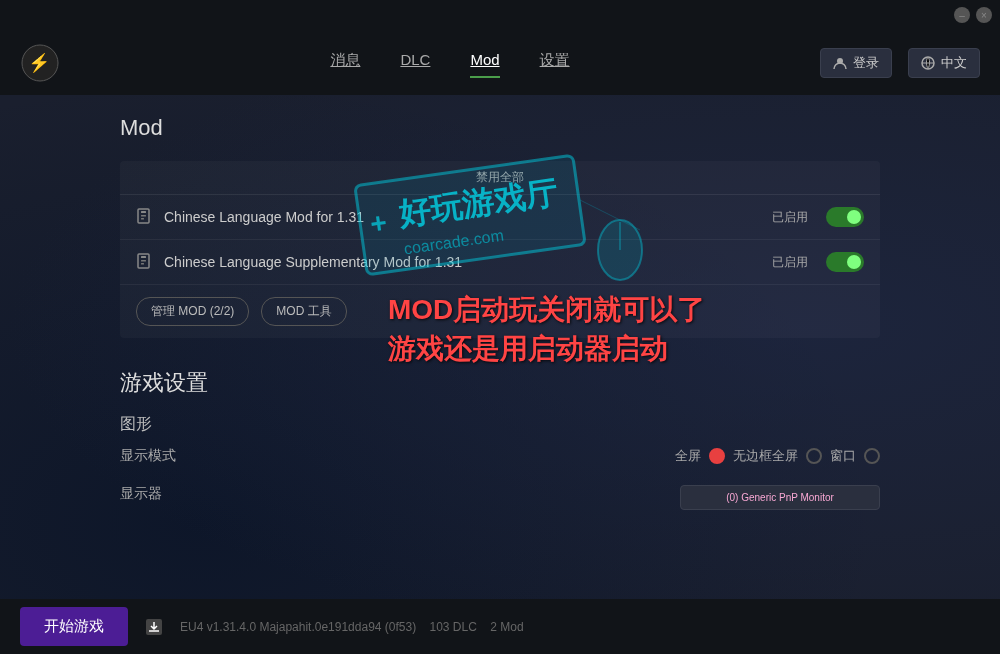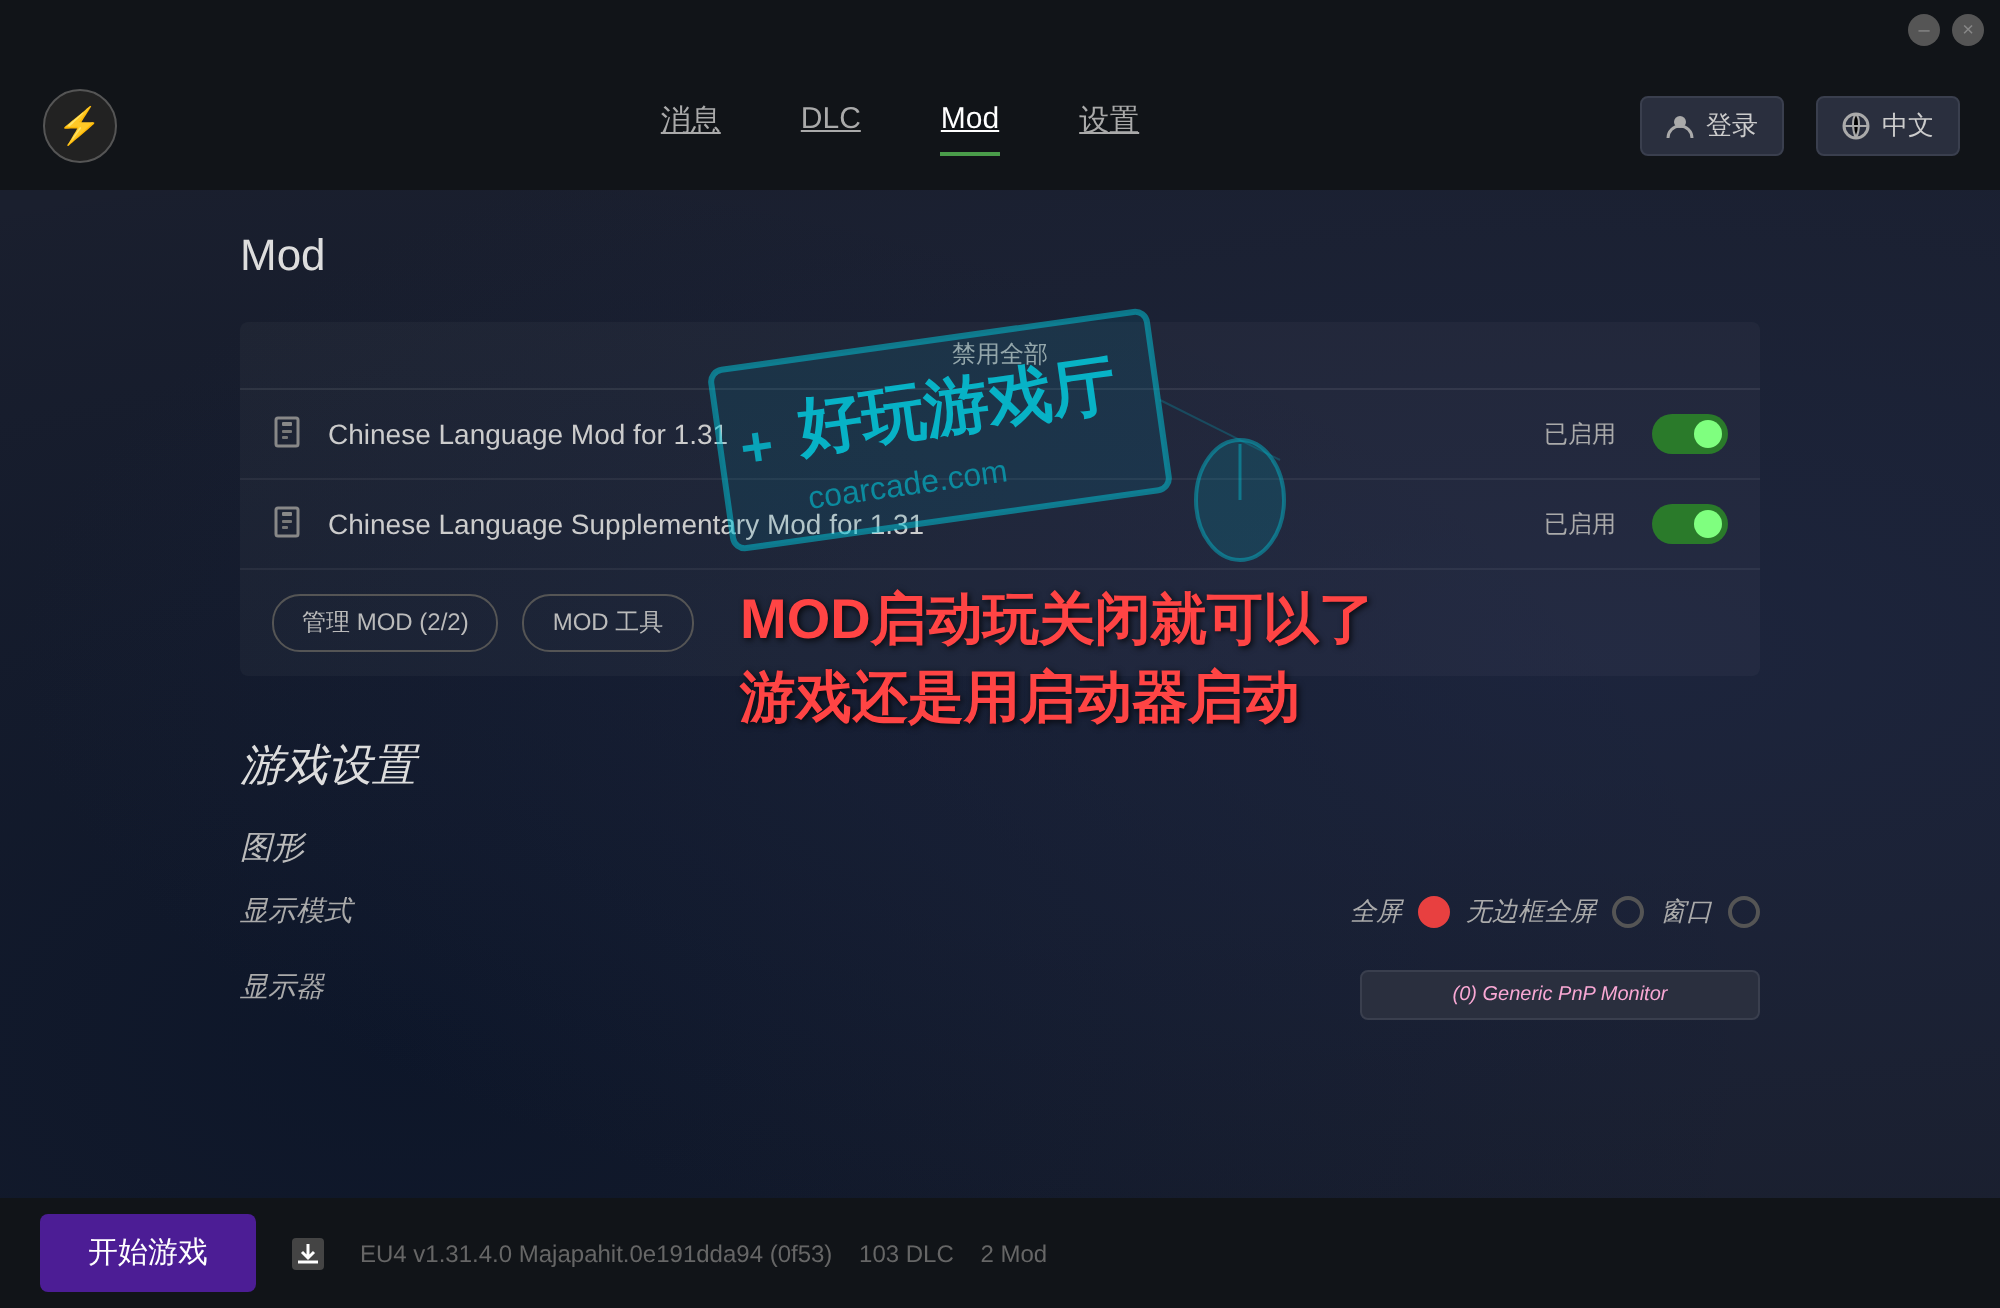--- a/index.html
+++ b/index.html
@@ -219,21 +219,21 @@
       padding: 5px 14px;
       border-radius: 14px;
       cursor: pointer;
       font-family: inherit;
     }
 
     
     .annotation {
       position: absolute;
       top: 290px;
-      left: 370px;
+      left: 388px;
       font-size: 28px;
       color: #ff4444;
       font-weight: bold;
       line-height: 1.4;
       pointer-events: none;
       text-shadow: 1px 1px 3px rgba(0,0,0,0.8);
     }
 
     
     .watermark {
@@ -242,21 +242,20 @@
       left: 350px;
       width: 340px;
       height: 180px;
       pointer-events: none;
       opacity: 0.85;
     }
 
     
     .settings-section {
       margin-top: 10px;
-      font-style: italic;
     }
 
     .settings-title {
       font-size: 22px;
       color: #ddd;
       margin-bottom: 16px;
       font-weight: 400;
     }
 
     .subsection-title {

